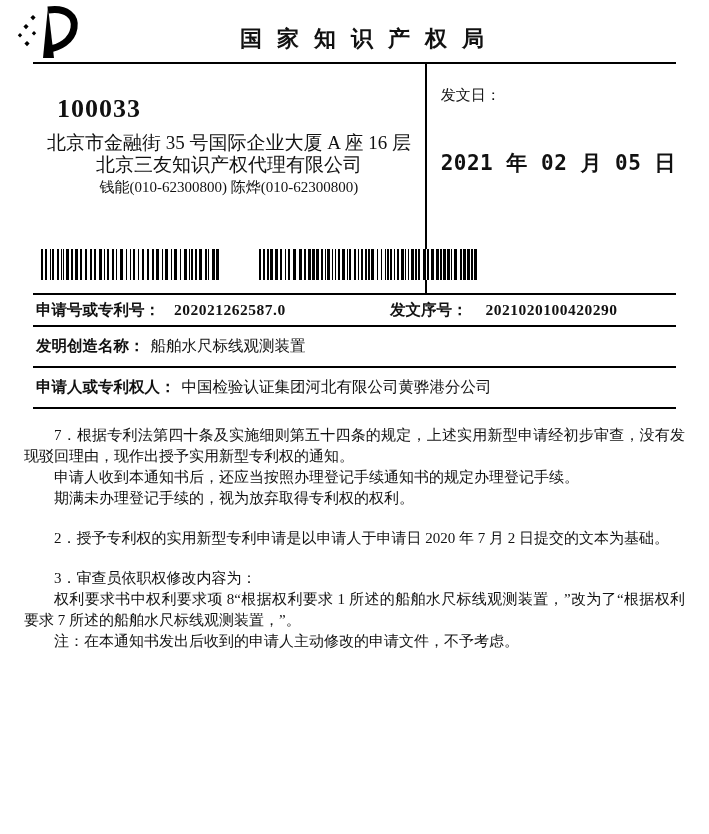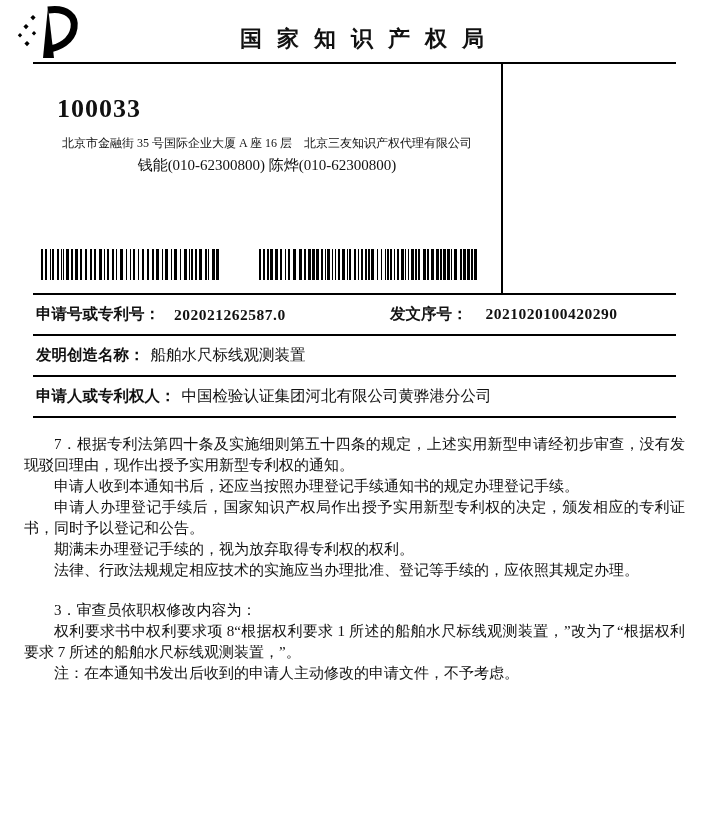--- a/index.html
+++ b/index.html
@@ -22,21 +22,21 @@
     font-size:22px; font-weight:bold;
     letter-spacing:15px;
     padding-left:30px; 
     white-space:nowrap;
   }
   .rule { margin:0 33px; border-top:2px solid #000; }
   
   .info-box { display:flex; margin:0 33px; height:231px; border-bottom:2px solid #000; }
   .info-left { width:468px; position:relative; }
   .postal-code { margin:30px 0 0 24px; font-size:26px; font-weight:bold; letter-spacing:1px; }
-  .address-block { margin-top:8px; padding:0 8px; text-align:center; font-size:12px; line-height:22px; }
+  .address-block { margin-top:8px; padding:0 8px; text-align:center; font-size:19px; line-height:22px; }
   .contacts { text-align:center; font-size:15px; line-height:22px; }
   .barcodes { position:absolute; left:0; top:185px; width:100%; }
   .barcode { position:absolute; top:0; height:31px; background:#fff; overflow:hidden; }
   .barcode-left { left:8px; width:178px; }
   .barcode-right { left:226px; width:218px; }
   .barcode .bar { position:absolute; top:0; height:100%; background:#000; }
   .info-divider { width:2px; background:#000; }
   .info-right { flex:1; padding:22px 0 0 14px; }
   .issue-date-label { font-size:15px; }
   .issue-date-value {
@@ -45,21 +45,21 @@
     font-size:21px; font-weight:bold; letter-spacing:0.5px;
     white-space:nowrap;
   }
   
   .field-row {
     display:flex; align-items:center;
     margin:0 33px; border-bottom:2px solid #000;
     padding-left:3px; font-size:15.5px;
   }
   .field-row .label { font-weight:bold; white-space:nowrap; }
-  .row-numbers { height:41px; }
+  .row-numbers { height:32px; }
   .row-numbers .group-a { width:354px; display:flex; align-items:center; }
   .row-numbers .value { font-weight:bold; margin-left:14px; letter-spacing:0.5px; }
   .row-plain { height:41px; }
   .row-plain .value { margin-left:6px; }
   
   .notice-title {
     margin-top:22px;
     text-align:center;
     font-size:20px; font-weight:bold;
     letter-spacing:11px;
@@ -196,20 +196,24 @@
             <span class="bar" style="left:195px;width:3px"></span>
             <span class="bar" style="left:201px;width:2px"></span>
             <span class="bar" style="left:204px;width:3px"></span>
             <span class="bar" style="left:208px;width:3px"></span>
             <span class="bar" style="left:212px;width:2px"></span>
             <span class="bar" style="left:215px;width:3px"></span>
           </div>
       </div>
     </div>
     <div class="info-divider"></div>
+    <div class="info-right">
+      <div class="issue-date-label">发文日：</div>
+      <div class="issue-date-value">2021 年 02 月 05 日</div>
+    </div>
   </div>
 
   <div class="field-row row-numbers">
     <div class="group-a">
       <span class="label">申请号或专利号：</span>
       <span class="value">202021262587.0</span>
     </div>
     <div class="group-b">
       <span class="label">发文序号：</span>
       <span class="value" style="font-weight:bold;">2021020100420290</span>
@@ -222,21 +226,20 @@
   </div>
 
   <div class="field-row row-plain">
     <span class="label">申请人或专利权人：</span>
     <span class="value">中国检验认证集团河北有限公司黄骅港分公司</span>
   </div>
 
   <div class="body-text" id="notice-body">
       <p>7．根据专利法第四十条及实施细则第五十四条的规定，上述实用新型申请经初步审查，没有发现驳回理由，现作出授予实用新型专利权的通知。</p>
       <p>申请人收到本通知书后，还应当按照办理登记手续通知书的规定办理登记手续。</p>
-      <p>申请人办理登记手续后，国家知识产权局作出授予实用新型专利权的决定，颁发相应的专利证书，同时予以登记和公告。</p>
       <p>期满未办理登记手续的，视为放弃取得专利权的权利。</p>
-      <p>法律、行政法规规定相应技术的实施应当办理批准、登记等手续的，应依照其规定办理。</p>
+      <p class="gap">2．授予专利权的实用新型专利申请是以申请人于申请日 2020 年 7 月 2 日提交的文本为基础。</p>
       <p class="gap">3．审查员依职权修改内容为：</p>
       <p>权利要求书中权利要求项 8“根据权利要求 1 所述的船舶水尺标线观测装置，”改为了“根据权利要求 7 所述的船舶水尺标线观测装置，”。</p>
       <p>注：在本通知书发出后收到的申请人主动修改的申请文件，不予考虑。</p>
     </div>
 
 </div>
 
 </body></html>

